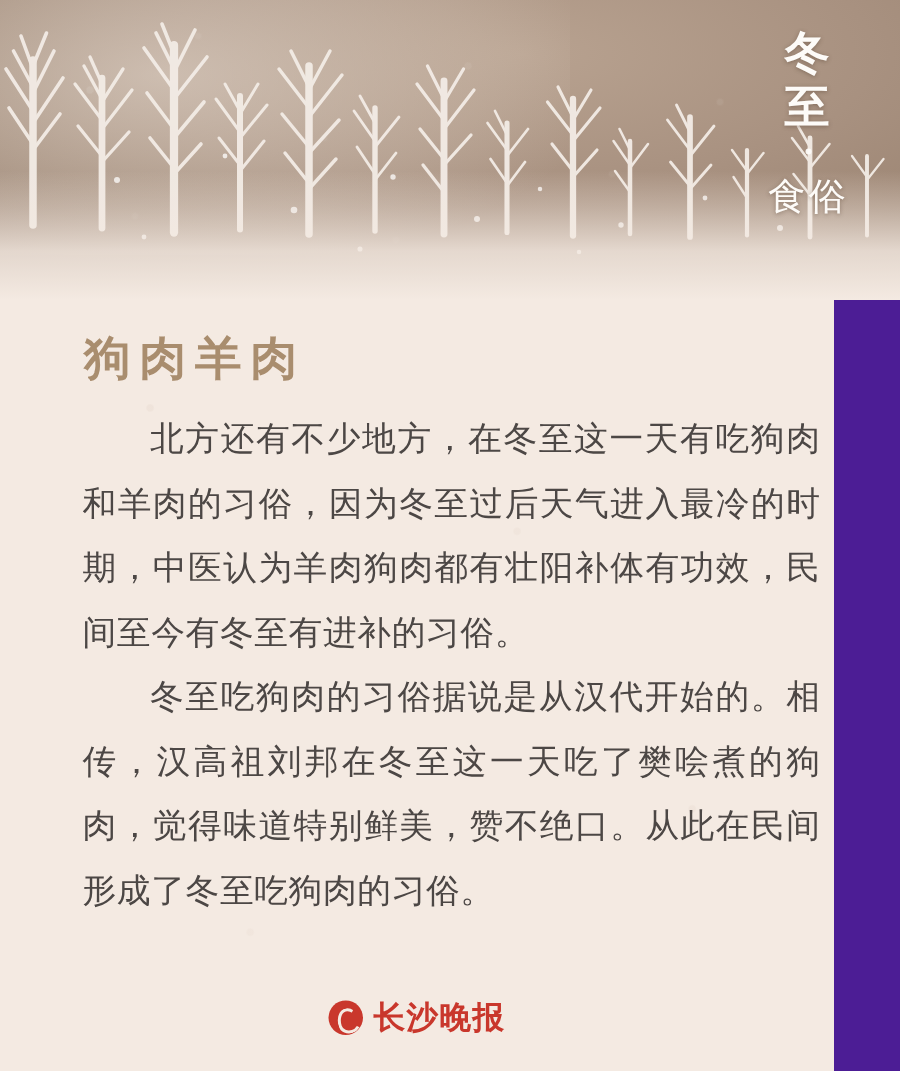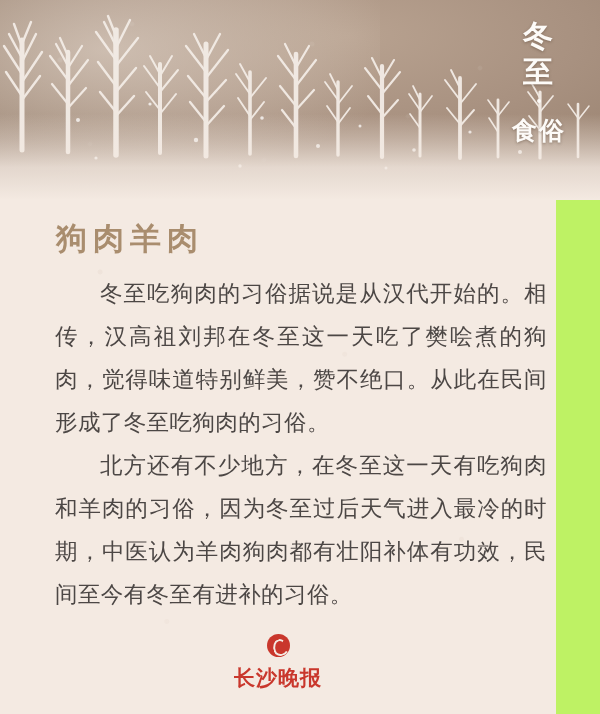--- a/index.html
+++ b/index.html
@@ -11,21 +11,21 @@
     height: 714px;
     overflow: hidden;
     font-family: "Liberation Sans", sans-serif;
     background: #ffffff;
   }
 
   .card {
     position: relative;
     width: 600px;
     height: 714px;
-    background: #bef264;
+    background: #4c1d95;
     overflow: hidden;
   }
 
   
   .hero {
     position: relative;
     width: 600px;
     height: 200px;
     overflow: hidden;
     background:
@@ -85,21 +85,21 @@
     border-radius: 50%;
     background: #fdfbf8;
     margin: 9px auto 8px auto;
     opacity: 0.95;
   }
   .vtitle .sub {
     font-family: "DejaVu Serif", "Liberation Serif", serif;
     font-size: 25px;
     line-height: 32px;
     letter-spacing: 2px;
-    font-weight: 700;
+    font-weight: 400;
     margin-top: 12px;
   }
 
   
   .body-wrap {
     position: absolute;
     left: 0; top: 200px;
     width: 556px;
     height: 514px;
     background: #f4eae2;
@@ -145,21 +145,20 @@
 
   
   .footer {
     position: absolute;
     left: 0; right: 0;
     bottom: 22px;
     display: flex;
     align-items: center;
     justify-content: center;
     gap: 7px;
-    flex-direction: column;
   }
   .logo-mark {
     width: 23px; height: 23px;
     border-radius: 50%;
     background: #c9372c;
     position: relative;
     flex: 0 0 auto;
   }
   .logo-mark::after {
     content: "";
@@ -379,22 +378,22 @@
       <div class="sub">食俗</div>
     </div>
   </div>
 
   <div class="body-wrap">
     <div class="body-grain"></div>
 
     <div class="section-heading">狗肉羊肉</div>
 
     <div class="paragraphs">
+      <p>北方还有不少地方，在冬至这一天有吃狗肉和羊肉的习俗，因为冬至过后天气进入最冷的时期，中医认为羊肉狗肉都有壮阳补体有功效，民间至今有冬至有进补的习俗。</p>
       <p>冬至吃狗肉的习俗据说是从汉代开始的。相传，汉高祖刘邦在冬至这一天吃了樊哙煮的狗肉，觉得味道特别鲜美，赞不绝口。从此在民间形成了冬至吃狗肉的习俗。</p>
-      <p>北方还有不少地方，在冬至这一天有吃狗肉和羊肉的习俗，因为冬至过后天气进入最冷的时期，中医认为羊肉狗肉都有壮阳补体有功效，民间至今有冬至有进补的习俗。</p>
     </div>
 
     <div class="footer">
       <span class="logo-mark"></span>
       <span class="logo-text">长沙晚报</span>
     </div>
   </div>
 
 </div>
 

